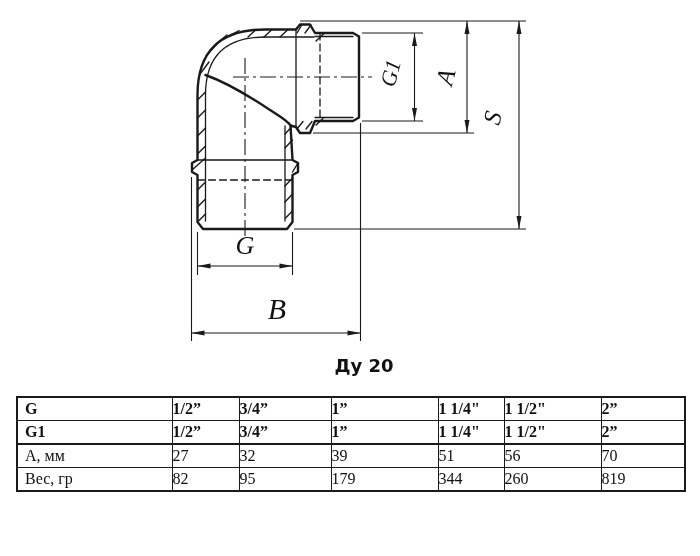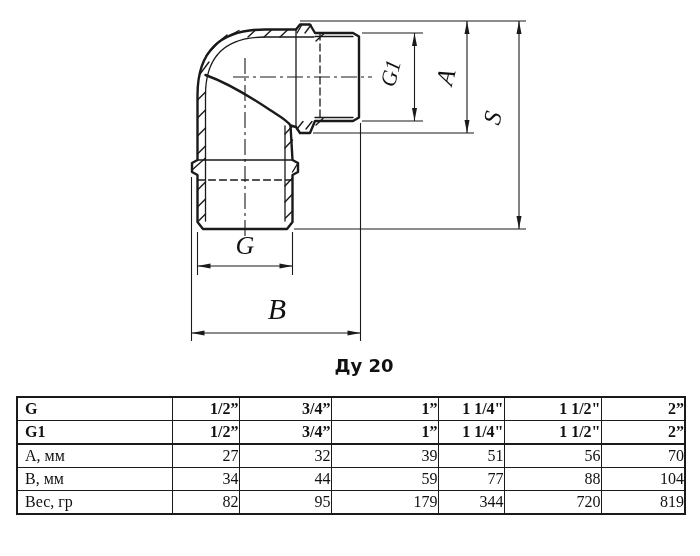--- a/index.html
+++ b/index.html
@@ -9,21 +9,21 @@
   .dim-label{font-family:"Liberation Serif",serif;font-style:italic;fill:#111;}
   .caption{font-family:"DejaVu Sans",sans-serif;font-weight:bold;fill:#111;}
   #spec-table{position:absolute;left:16px;top:396px;width:668px;border-collapse:collapse;
               table-layout:fixed;font-family:"Liberation Serif",serif;font-size:16px;color:#111;}
   #spec-table td{border:1px solid #1a1a1a;height:22px;padding:0;vertical-align:middle;
                  white-space:nowrap;overflow:hidden;}
   #spec-table{border:2px solid #1a1a1a;}
   #spec-table tr.bold-row td{font-weight:bold;}
   #spec-table tr.thick-bottom td{border-bottom:2px solid #1a1a1a;}
   #spec-table td.label-cell{text-align:left;padding-left:7px;}
-  #spec-table td.value-cell{text-align:right;}
+  #spec-table td.value-cell{text-align:left;}
 </style>
 </head>
 <body>
 
 <div id="page">
 
   <svg id="drawing" width="700" height="392" viewBox="0 0 700 392">
 
     <g fill="none" stroke="#1a1a1a" stroke-width="2.4" stroke-linejoin="round" stroke-linecap="round">
       <path d="
@@ -168,33 +168,24 @@
         <tr class="">
           <td class="label-cell">А, мм</td>
           <td class="value-cell">27</td>
           <td class="value-cell">32</td>
           <td class="value-cell">39</td>
           <td class="value-cell">51</td>
           <td class="value-cell">56</td>
           <td class="value-cell">70</td>
         </tr>
         <tr class="">
-          <td class="label-cell">В, мм</td>
-          <td class="value-cell">34</td>
-          <td class="value-cell">44</td>
-          <td class="value-cell">59</td>
-          <td class="value-cell">77</td>
-          <td class="value-cell">88</td>
-          <td class="value-cell">104</td>
-        </tr>
-        <tr class="">
           <td class="label-cell">Вес, гр</td>
           <td class="value-cell">82</td>
           <td class="value-cell">95</td>
           <td class="value-cell">179</td>
           <td class="value-cell">344</td>
-          <td class="value-cell">720</td>
+          <td class="value-cell">260</td>
           <td class="value-cell">819</td>
         </tr>
       </tbody>
   </table>
 
 </div>
 
 </body></html>

